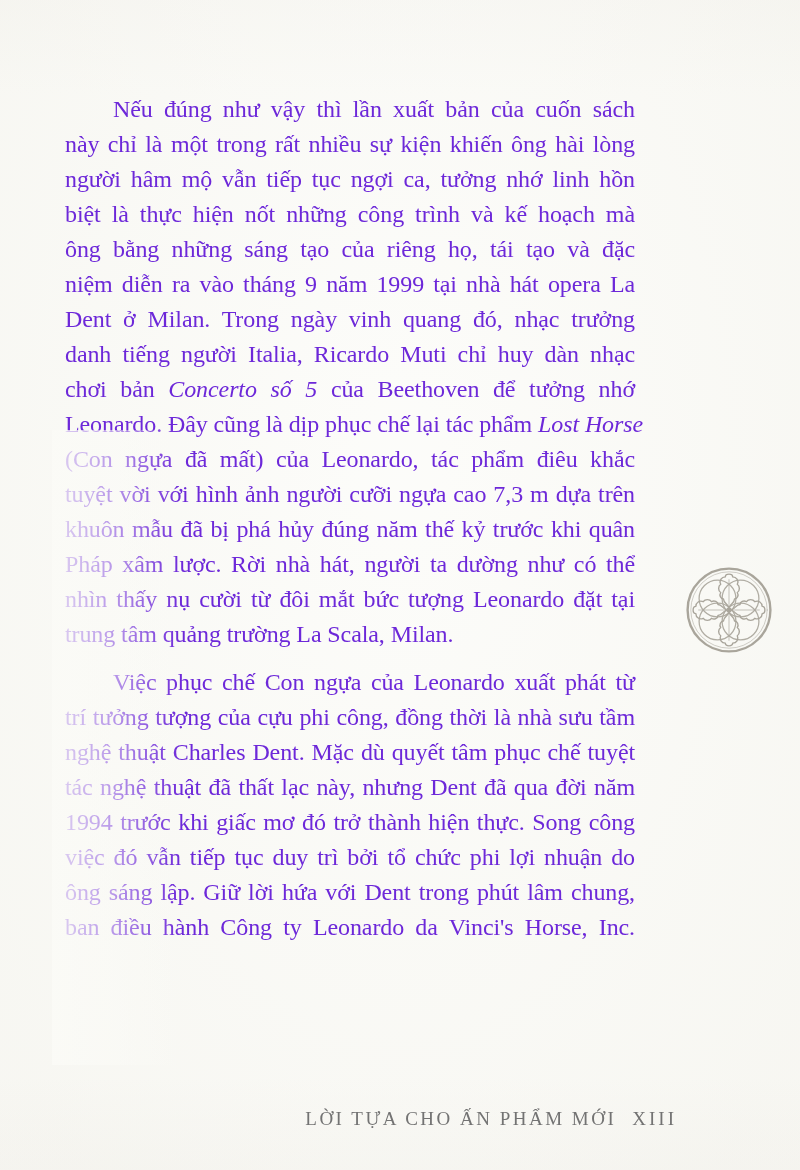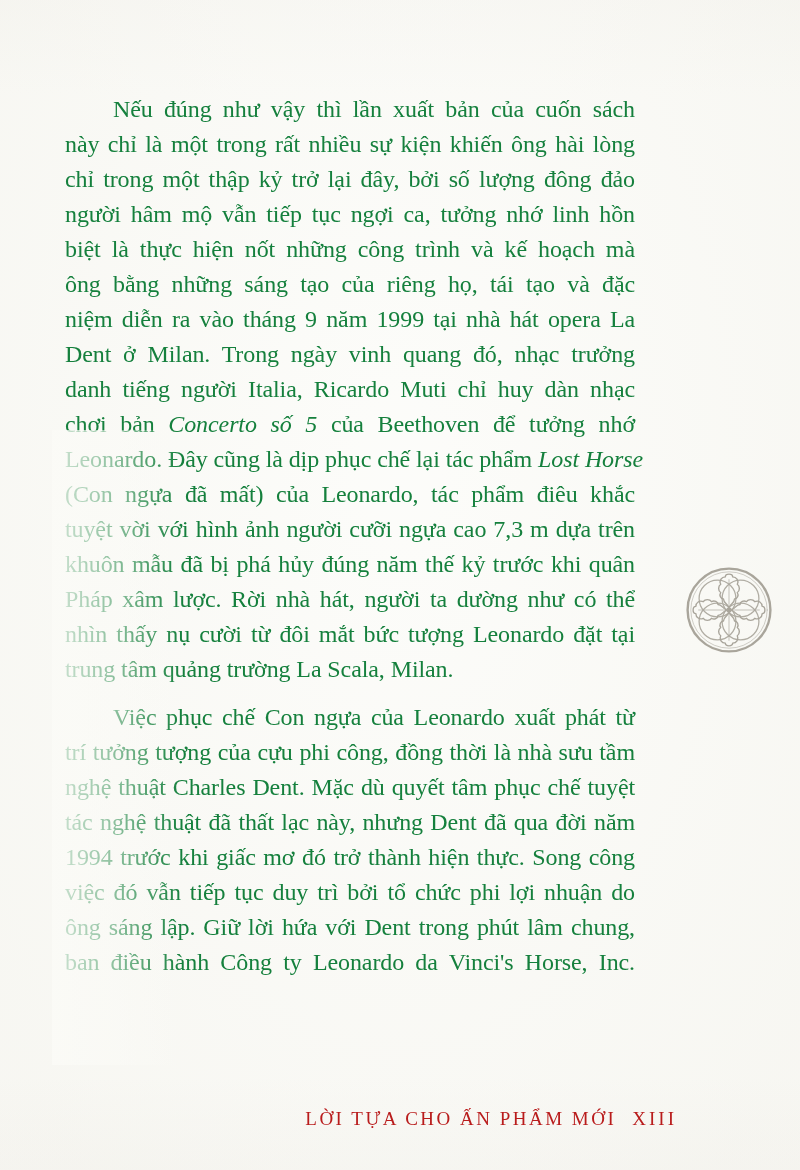--- a/index.html
+++ b/index.html
@@ -13,21 +13,21 @@
   
   .paper-sheen {
     position:absolute; inset:0;
     background:
       radial-gradient(ellipse at 50% 40%, rgba(255,255,255,0.35), rgba(230,228,220,0.18) 90%),
       linear-gradient(to bottom, rgba(240,238,232,0.25), rgba(255,255,255,0) 8%, rgba(255,255,255,0) 92%, rgba(238,236,230,0.25));
     pointer-events:none;
   }
   .body-text {
     position:absolute; left:65px; top:92px; width:570px;
-    color:#15803d;
+    color:#6d28d9;
   }
   .para + .para { margin-top:13px; }
   .line {
     font-size:24px;
     height:35px; line-height:35px;
     text-align:justify;
     text-align-last:justify;
     white-space:nowrap;
     letter-spacing:-0.1px;
   }
@@ -40,35 +40,34 @@
     background:linear-gradient(to right, rgba(251,251,247,0.82) 0%, rgba(251,251,247,0.55) 45%, rgba(251,251,247,0) 100%);
     pointer-events:none;
     z-index:3;
   }
   .ornament {
     position:absolute; left:683px; top:564px; width:92px; height:92px;
   }
   .footer {
     position:absolute; top:1108px; right:123px;
     font-size:19px; letter-spacing:2.5px;
-    color:#b91c1c;
+    color:#737373;
     white-space:nowrap;
   }
   .footer .pagenum { margin-left:16px; letter-spacing:3px; }
 </style>
 </head>
 <body>
 
 <div class="paper-sheen"></div>
 
 <div class="body-text">
     <div class="para">
       <div class="line indent"><span>Nếu đúng như vậy thì lần xuất bản của cuốn sách</span></div>
       <div class="line"><span>này chỉ là một trong rất nhiều sự kiện khiến ông hài lòng</span></div>
-      <div class="line"><span>chỉ trong một thập kỷ trở lại đây, bởi số lượng đông đảo</span></div>
       <div class="line"><span>người hâm mộ vẫn tiếp tục ngợi ca, tưởng nhớ linh hồn</span></div>
       <div class="line"><span>biệt là thực hiện nốt những công trình và kế hoạch mà</span></div>
       <div class="line"><span>ông bằng những sáng tạo của riêng họ, tái tạo và đặc</span></div>
       <div class="line"><span>niệm diễn ra vào tháng 9 năm 1999 tại nhà hát opera La</span></div>
       <div class="line"><span>Dent ở Milan. Trong ngày vinh quang đó, nhạc trưởng</span></div>
       <div class="line"><span>danh tiếng người Italia, Ricardo Muti chỉ huy dàn nhạc</span></div>
       <div class="line"><span>chơi bản </span><em>Concerto số 5</em><span> của Beethoven để tưởng nhớ</span></div>
       <div class="line"><span>Leonardo. Đây cũng là dịp phục chế lại tác phẩm </span><em>Lost Horse</em></div>
       <div class="line"><span>(Con ngựa đã mất) của Leonardo, tác phẩm điêu khắc</span></div>
       <div class="line"><span>tuyệt vời với hình ảnh người cưỡi ngựa cao 7,3 m dựa trên</span></div>

